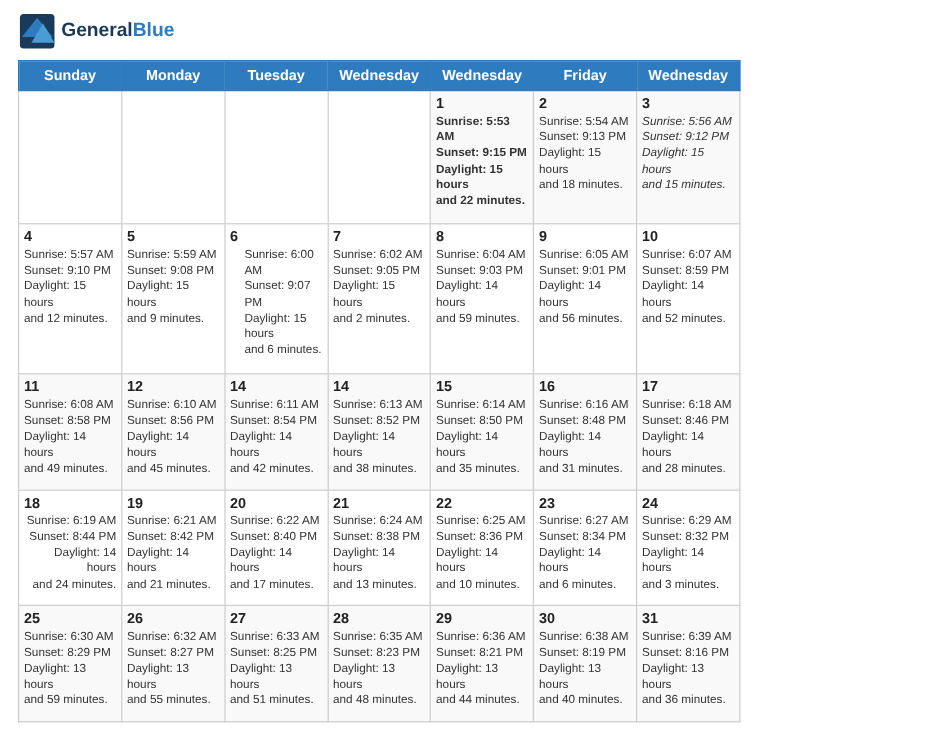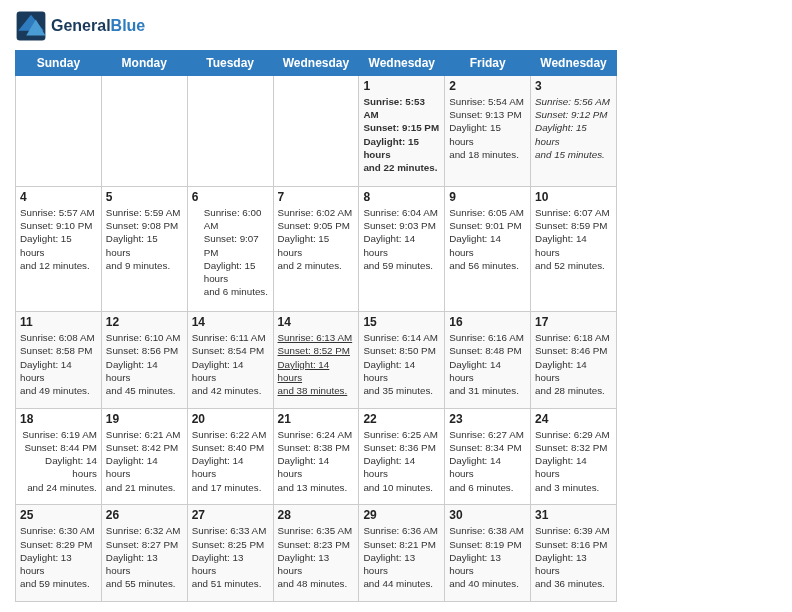--- a/index.html
+++ b/index.html
@@ -212,21 +212,21 @@
           </td>
           <td>
             <span class="day-num">14</span>
             <div class="day-info" style="white-space: pre-line;">Sunrise: 6:11 AM
 Sunset: 8:54 PM
 Daylight: 14 hours
 and 42 minutes.</div>
           </td>
           <td>
             <span class="day-num">14</span>
-            <div class="day-info" style="white-space: pre-line; text-decoration: underline;">Sunrise: 6:13 AM
+            <div class="day-info" style="white-space: pre-line;">Sunrise: 6:13 AM
 Sunset: 8:52 PM
 Daylight: 14 hours
 and 38 minutes.</div>
           </td>
           <td>
             <span class="day-num">15</span>
             <div class="day-info" style="white-space: pre-line;">Sunrise: 6:14 AM
 Sunset: 8:50 PM
 Daylight: 14 hours
 and 35 minutes.</div>

